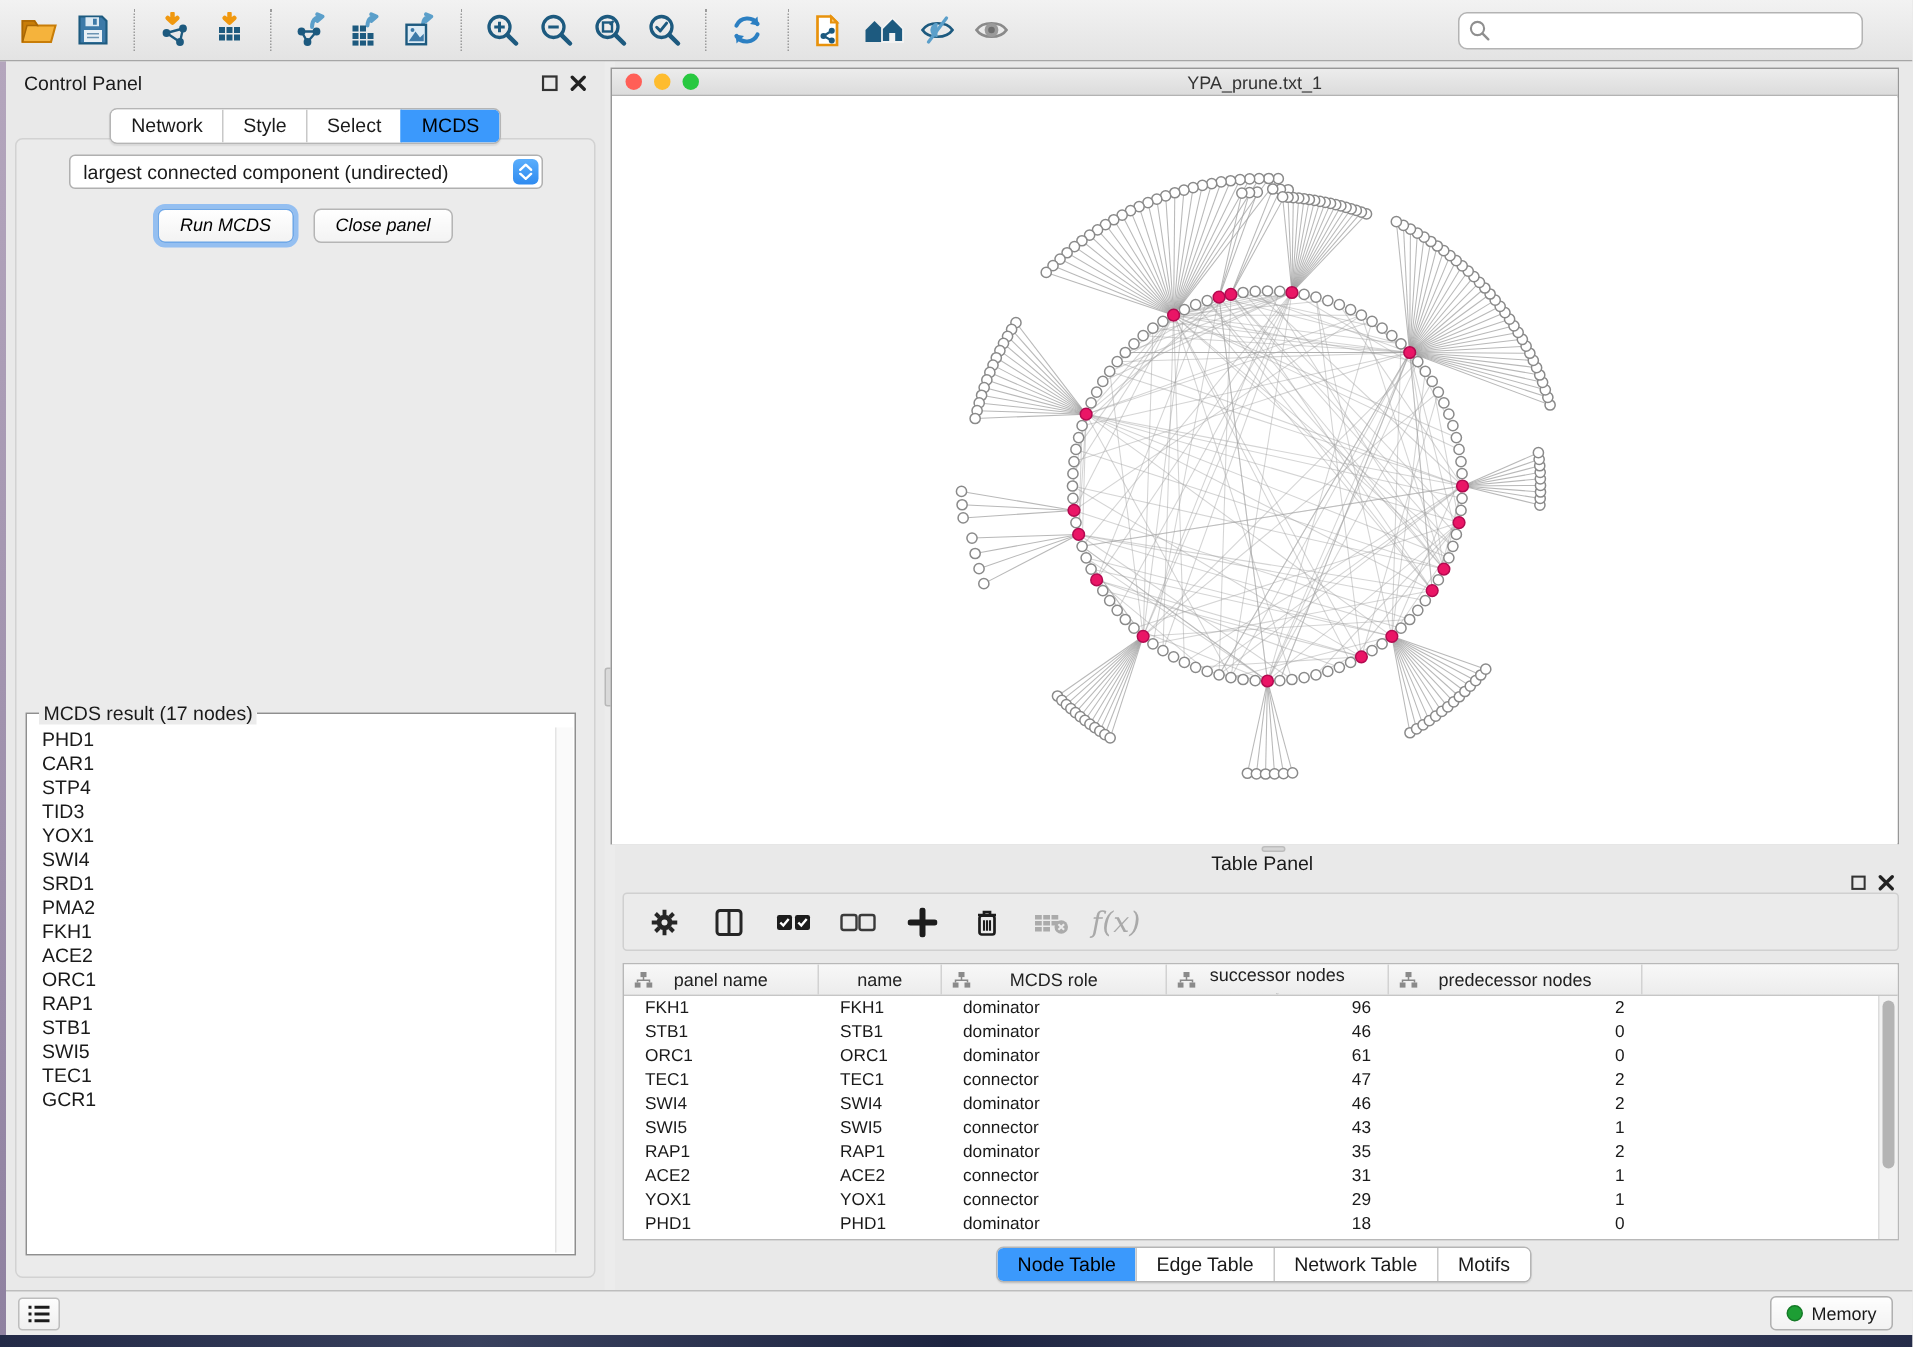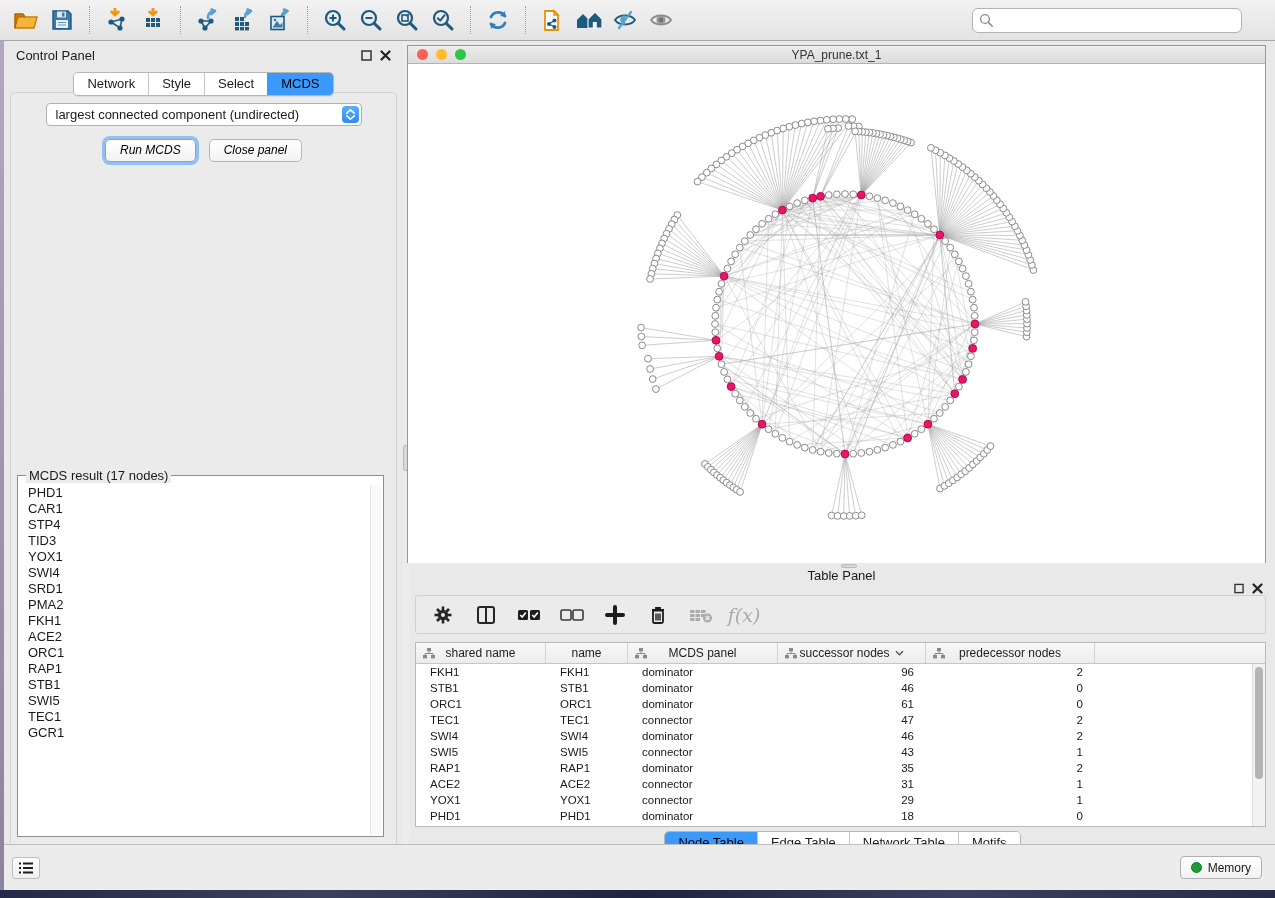--- a/index.html
+++ b/index.html
@@ -98,21 +98,21 @@
   .td { font-size:11.5px; line-height:16px; white-space:nowrap; overflow:hidden; }
   .td.l { padding-left:14px; text-align:left; }
   .td.r { padding-right:12px; text-align:right; }
   .tbl-scroll { position:absolute; right:0; top:21px; bottom:0; width:13px;
     background:#f2f2f2; border-left:1px solid #dcdcdc; }
   .tbl-thumb { position:absolute; left:2px; top:3px; width:8px; height:112px;
     background:#b4b4b4; border-radius:4px; }
   .tp-tabs-row { position:absolute; left:0; right:0; bottom:5px; display:flex; justify-content:center; }
 
   
-  .status-bar { position:absolute; left:4px; right:0; bottom:8px; height:46px;
+  .status-bar { position:absolute; left:4px; right:0; bottom:8px; height:30px;
     background:#ececec; border-top:1px solid #bdbdbd; display:flex; align-items:center;
     padding:0 13px 0 8px; }
   .list-btn { width:28px; height:22px; background:linear-gradient(#fdfdfd,#f0f0f0);
     border:1px solid #bdbdbd; border-radius:3px; display:flex; align-items:center; justify-content:center; }
   .mem-btn { margin-left:auto; height:23px; background:linear-gradient(#fefefe,#f2f2f2);
     border:1px solid #b0b0b0; border-radius:4px; display:flex; align-items:center; gap:6px;
     padding:0 10px; font-size:12px; }
   .mem-dot { width:11px; height:11px; border-radius:50%; background:#1d9e34; border:1px solid #157a27; }
 </style>
 </head>
@@ -1019,37 +1019,37 @@
         <div class="tbl-head" id="tbl-head">
             <div class="th" style="width: 130px;">
               <svg class="colicon" width="12" height="11" viewBox="0 0 12 11">
                 <g fill="#8a8a8a">
                   <rect x="4" y="0" width="4" height="3.4"></rect>
                   <rect x="0" y="7" width="4" height="3.4"></rect>
                   <rect x="8" y="7" width="4" height="3.4"></rect>
                 </g>
                 <path d="M6 3.4 V5.5 M2 7 V5.5 H10 V7" stroke="#8a8a8a" stroke-width="1" fill="none"></path>
               </svg>
-              <span>shared name</span>
+              <span>panel name</span>
             </div>
             <div class="th" style="width: 82px;">
               <span>name</span>
             </div>
             <div class="th" style="width: 150px;">
               <svg class="colicon" width="12" height="11" viewBox="0 0 12 11">
                 <g fill="#8a8a8a">
                   <rect x="4" y="0" width="4" height="3.4"></rect>
                   <rect x="0" y="7" width="4" height="3.4"></rect>
                   <rect x="8" y="7" width="4" height="3.4"></rect>
                 </g>
                 <path d="M6 3.4 V5.5 M2 7 V5.5 H10 V7" stroke="#8a8a8a" stroke-width="1" fill="none"></path>
               </svg>
-              <span>MCDS panel</span>
-            </div>
-            <div class="th" style="width: 148px;">
+              <span>MCDS role</span>
+            </div>
+            <div class="th" style="width: 148px; flex-direction: column;">
               <svg class="colicon" width="12" height="11" viewBox="0 0 12 11">
                 <g fill="#8a8a8a">
                   <rect x="4" y="0" width="4" height="3.4"></rect>
                   <rect x="0" y="7" width="4" height="3.4"></rect>
                   <rect x="8" y="7" width="4" height="3.4"></rect>
                 </g>
                 <path d="M6 3.4 V5.5 M2 7 V5.5 H10 V7" stroke="#8a8a8a" stroke-width="1" fill="none"></path>
               </svg>
               <span>successor nodes</span>
               <svg width="9" height="6" viewBox="0 0 9 6">

